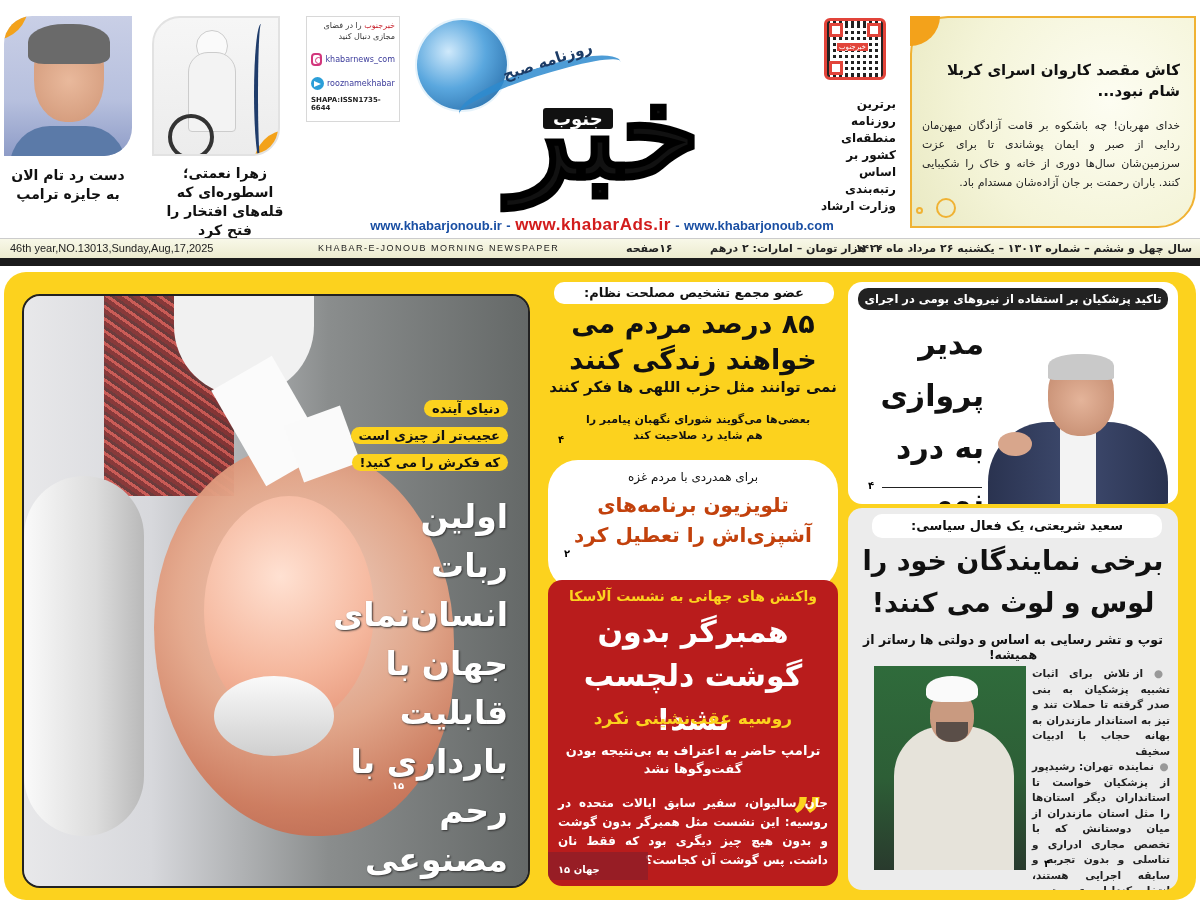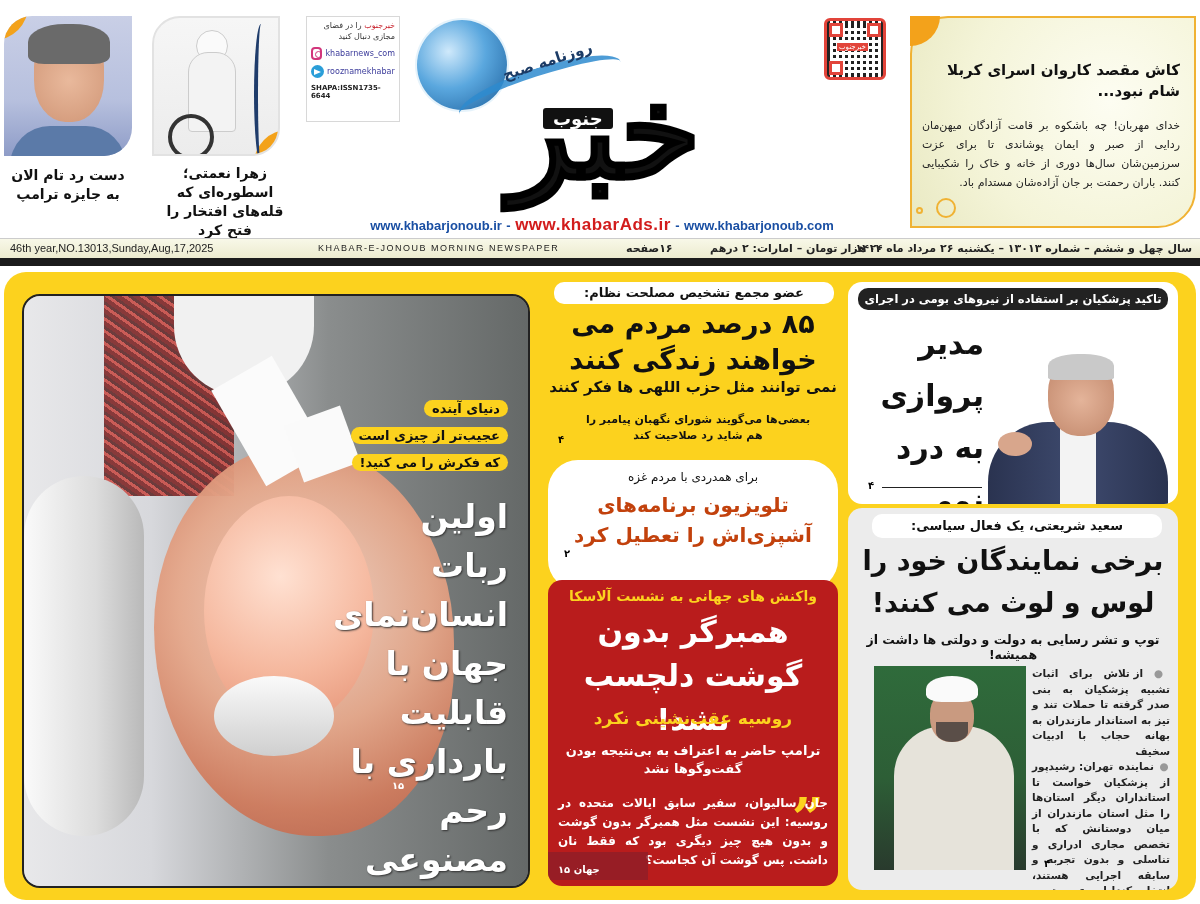--- a/index.html
+++ b/index.html
@@ -22,21 +22,21 @@
   .archer-head { position:absolute; left:42px; top:12px; width:32px; height:32px; border-radius:50%; background:#fafafa; border:1px solid #ccc; }
   .wheel { position:absolute; left:14px; top:96px; width:46px; height:46px; border-radius:50%; border:4px solid #333; }
   .bow { position:absolute; left:100px; top:6px; width:14px; height:140px; border-left:4px solid #1f3c6b; border-radius:60% 0 0 60%; }
 
   .teaser-caption { position:absolute; font-weight:bold; font-size:14px; line-height:19px; color:#111; text-align:center; direction:rtl; }
   .teaser-page { position:absolute; font-size:16px; color:#0369a1; font-weight:bold;margin-top:33px; }
 
   .social-box { position:absolute; left:306px; top:16px; width:94px; height:106px; border:1px solid #d8d8d8; padding:3px 4px; direction:ltr; }
   .social-box .follow { direction:rtl; text-align:right; font-size:8px; line-height:11px; color:#333; }
   .social-box .follow .brand { color:#c71f2a; }
-  .social-row { display:flex; align-items:center; gap:3px; margin-top:5px; font-size:8px; color:#3a3a9a; }
+  .social-row { display:flex; align-items:center; gap:3px; margin-top:11px; font-size:8px; color:#3a3a9a; }
   .ig { width:13px; height:13px; border-radius:4px; border:2px solid #d2367c; position:relative; }
   .ig::after { content:""; position:absolute; left:2px; top:2px; width:5px; height:5px; border-radius:50%; border:1.5px solid #d2367c; }
   .tg { width:13px; height:13px; border-radius:50%; background:#2b9ed8; position:relative; }
   .tg::after { content:""; position:absolute; left:3px; top:4px; border-left:7px solid #fff; border-top:3px solid transparent; border-bottom:3px solid transparent; }
   .issn { font-size:7px; font-weight:bold; color:#222; margin-top:6px; }
 
   
   #logo { position:absolute; left:405px; top:10px; width:400px; height:200px; }
   .globe { position:absolute; left:12px; top:10px; width:90px; height:90px; border-radius:50%; background: radial-gradient(circle at 35% 35%, #cfe9fb 0%, #5aa7de 45%, #1a5d9a 100%); box-shadow: 0 0 0 2px #e6f3fb; }
   .swoosh { position:absolute; left:50px; top:58px; width:170px; height:40px; border-radius:50%; border-top:8px solid #2e8bcf; transform:rotate(-18deg); opacity:.85; }
@@ -193,20 +193,21 @@
     <span class="sep">-</span>
     <span class="u1">www.khabarjonoub.com</span>
   </div>
 
   <div class="qr">
     <div class="fin" style="left:2px;top:2px;"></div>
     <div class="fin" style="right:2px;top:2px;"></div>
     <div class="fin" style="left:2px;bottom:2px;"></div>
     <div class="lbl">خبرجنوب</div>
   </div>
+  <div class="ranking">برترین روزنامه منطقه‌ای کشور بر اساس رتبه‌بندی وزارت ارشاد</div>
 
   <div class="editorial">
     <div class="corner"></div>
     <div class="title">کاش مقصد کاروان اسرای کربلا شام نبود...</div>
     <div class="body">خدای مهربان! چه باشکوه بر قامت آزادگان میهن‌مان ردایی از صبر و ایمان پوشاندی تا برای عزت سرزمین‌شان سال‌ها دوری از خانه و خاک را شکیبایی کنند. باران رحمتت بر جان آزاده‌شان مستدام باد.</div>
     <div class="ring" style="left:24px; bottom:8px; width:20px; height:20px;"></div>
     <div class="ring" style="left:4px; bottom:12px; width:7px; height:7px;"></div>
   </div>
 </div>
 
@@ -272,21 +273,21 @@
     <div class="hand"></div>
   </div>
   <div class="hl">مدیر پروازی به درد نمی خورد</div>
   <div class="pg">۴</div>
   <div class="pgline"></div>
 </div>
 
 <div id="right2">
   <div class="kicker">سعید شریعتی، یک فعال سیاسی:</div>
   <div class="headline">برخی نمایندگان خود را لوس و لوث می کنند!</div>
-  <div class="sub">توپ و تشر رسایی به دولت و دولتی ها داشت از همیشه!</div>
+  <div class="sub">توپ و تشر رسایی به اساس و دولتی ها رساتر از همیشه!</div>
   <div class="photo">
     <div class="robe"></div>
     <div class="head"></div>
     <div class="turban"></div>
     <div class="beard"></div>
   </div>
   <div class="body">
     <span class="dot">● </span><span>از تلاش برای اثبات تشبیه پزشکیان به بنی صدر گرفته تا حملات تند و تیز به استاندار مازندران به بهانه حجاب با ادبیات سخیف</span><br>
     <span class="dot">● </span><span>نماینده تهران:</span>
     <span>رشیدپور از پزشکیان خواست تا استانداران دیگر استان‌ها را مثل استان مازندران از میان دوستانش که با تخصص مجاری ادراری و تناسلی و بدون تجربه و سابقه اجرایی هستند، انتخاب کند! این عجیب‌ترین درخواست از دولت است که تا الان شنیده‌ام!</span>

